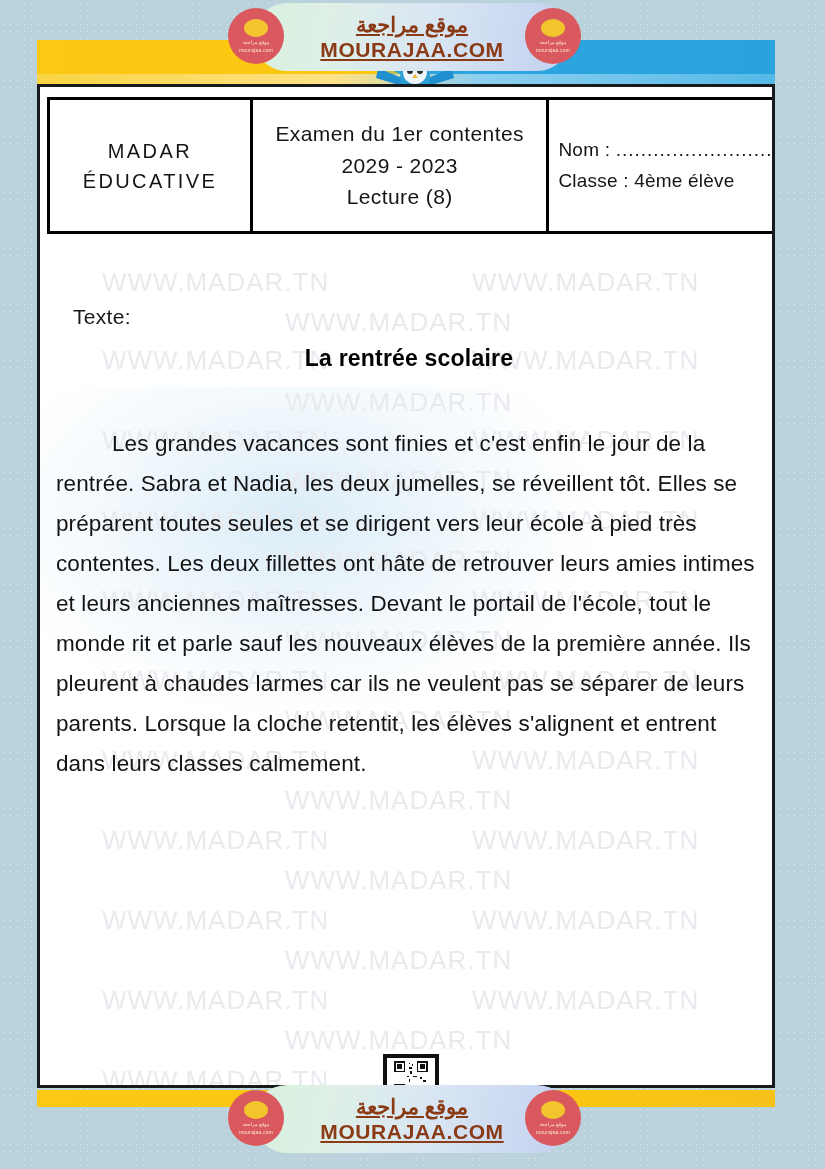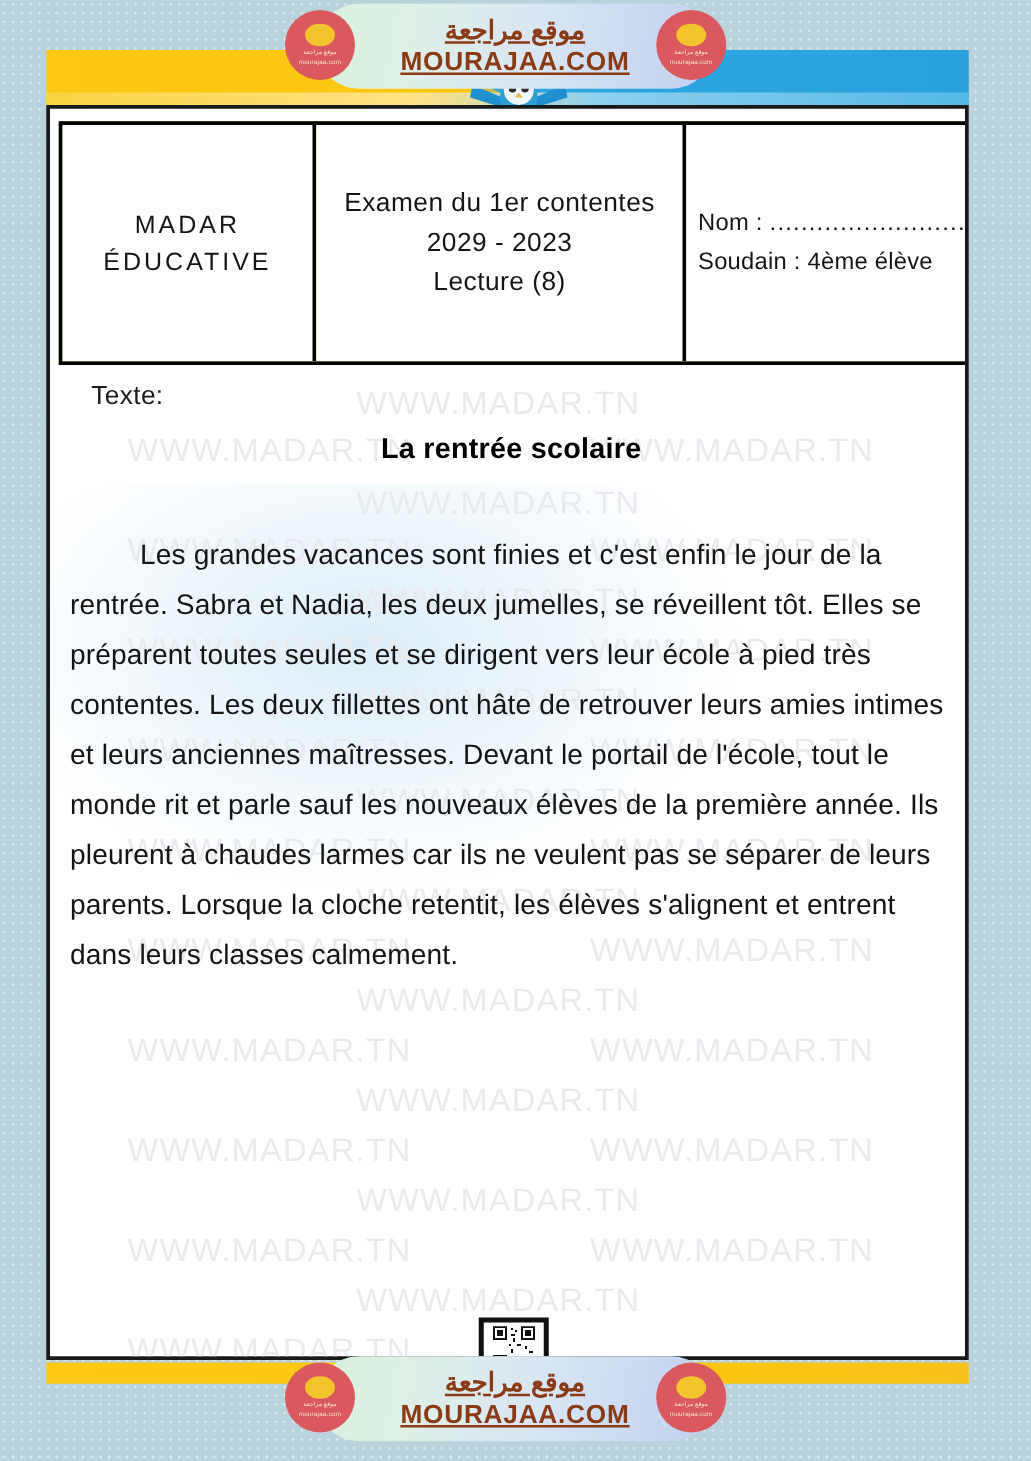--- a/index.html
+++ b/index.html
@@ -86,25 +86,25 @@
     width: 560px; height: 330px;
     background: radial-gradient(ellipse at 45% 40%, rgba(176,214,238,0.45) 0%, rgba(200,226,243,0.20) 45%, rgba(255,255,255,0) 72%);
     pointer-events: none;
   }
 
   
   #header-table {
     position: absolute;
     left: 7px; top: 10px;
     width: 760px;
-    height: 195px;
+    height: 137px;
     display: flex;
     border: 3px solid #000;
     box-sizing: border-box;
-    background: #84cc16;
+    background: #5eead4;
   }
   .hcell {
     box-sizing: border-box;
     display: flex;
     flex-direction: column;
     justify-content: center;
     background: #fff;
   }
   #cell-logo {
     width: 212px;
@@ -325,21 +325,21 @@
         <div class="exam-line">2029 - 2023</div>
         <div class="exam-line">Lecture (8)</div>
       </div>
 
       <div class="hcell" id="cell-ident">
         <div class="ident-line">
           <span>Nom :</span>
           <span class="dots">..............................</span>
         </div>
         <div class="ident-line">
-          <span>Soudain :</span>
+          <span>Classe :</span>
           <span>4ème élève</span>
         </div>
       </div>
 
     </div>
 
     <div id="texte-label">Texte:</div>
     <div id="text-title">La rentrée scolaire</div>
 
     <div id="paragraph">

